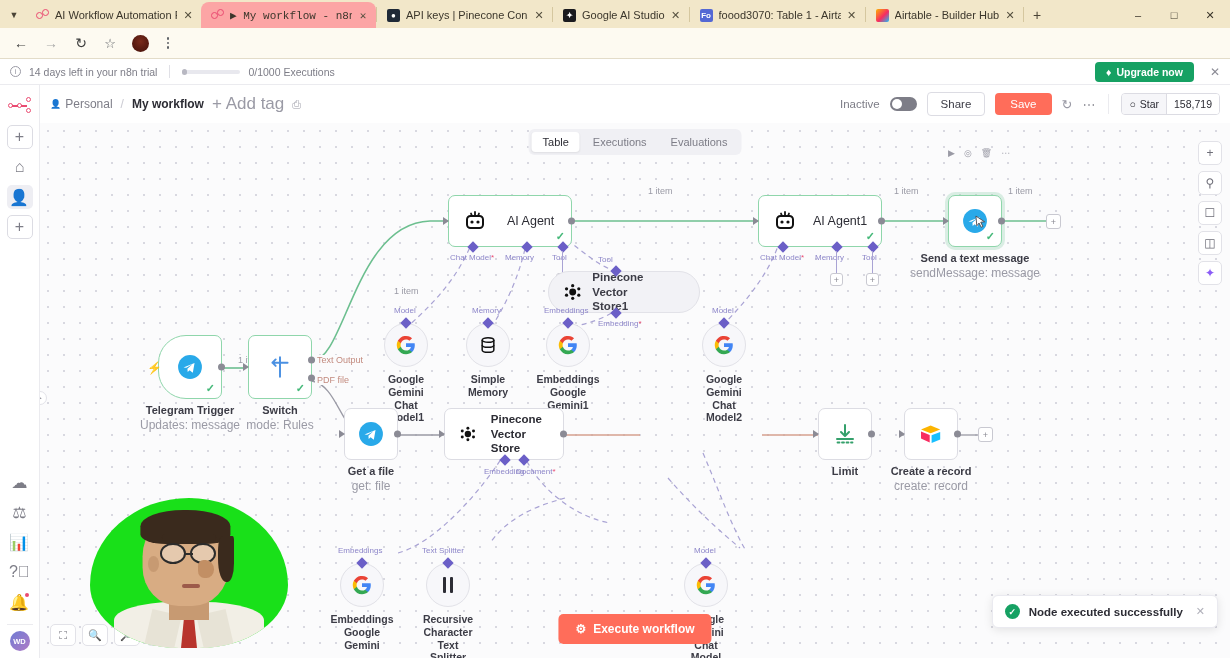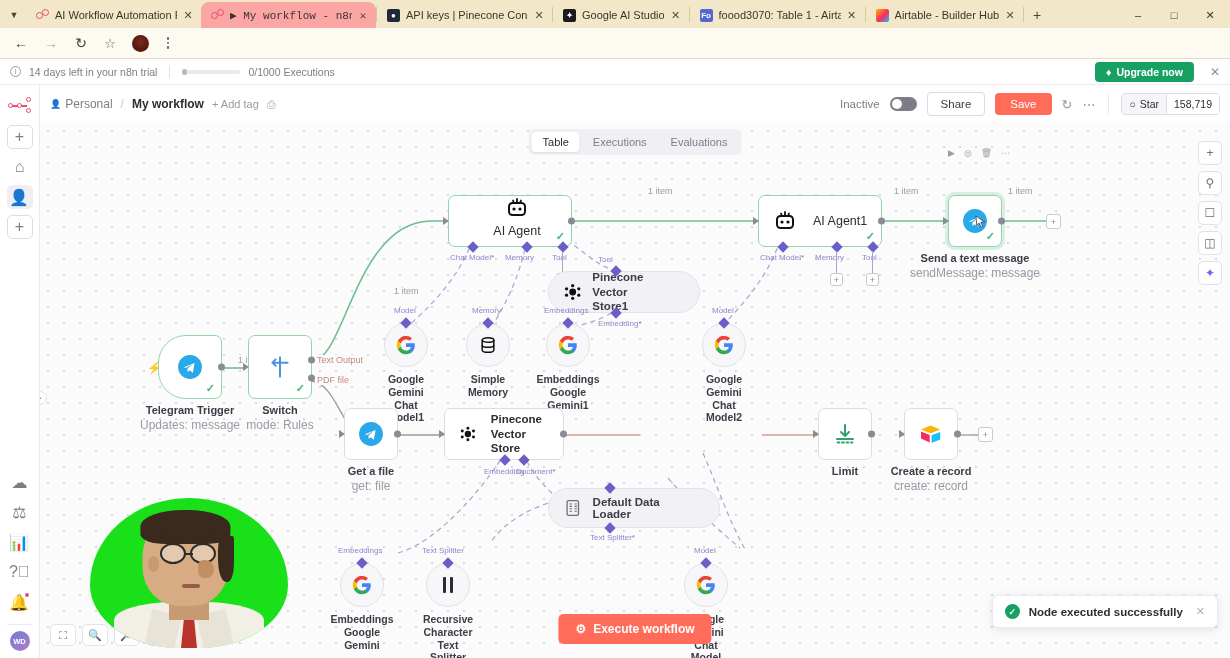--- a/index.html
+++ b/index.html
@@ -123,21 +123,21 @@
   
   .main { flex:1 1 auto; position:relative; display:flex; flex-direction:column; }
 
   .wf-header {
     height: 38px; background:#fff; display:flex; align-items:center; gap:8px;
     padding: 0 10px; position:relative; z-index: 4;
   }
   .crumb { font-size: 12px; color:#7d7d87; display:flex; align-items:center; gap:4px;}
   .crumb.current { color:#2c2c34; font-weight:600;}
   .crumb-slash{ color:#c9c9d1; font-size:12px;}
-  .add-tag { font-size:11px; color:#9a9aa5; }
+  .add-tag { font-size:17px; color:#9a9aa5; }
   .hdr-icon { color:#9a9aa5; font-size:11px;}
   .hdr-right { margin-left:auto; display:flex; align-items:center; gap:10px;justify-content:flex-end;}
   .inactive-label { font-size:11.5px;color:#7d7d87;}
   .toggle { width:27px;height:14px;border-radius:8px;background:#7d7d87;position:relative;}
   .toggle::after{content:'';position:absolute;width:10px;height:10px;border-radius:50%;background:#fff;top:2px;left:2px;}
   .btn-share {
     font-size:11.5px;color:#3c3c46;border:1px solid #dcdce3;background:#fff;
     padding:5px 13px;border-radius:4px;
   }
   .btn-save { font-size:11.5px;color:#fff;background:#ff6d5a;padding:5px 15px;border-radius:4px;font-weight:500;}
@@ -504,21 +504,21 @@
         <span class="node-label">
           <span>Switch</span>
           <span class="node-sub">mode: Rules</span>
         </span>
       </div>
       <span class="edge-label" style="left:275px;top:232px;color:#c28a7e;">Text Output</span>
       <span class="edge-label" style="left:275px;top:252px;color:#c28a7e;">PDF file</span>
       <span class="edge-label" style="left:352px;top:163px;">1 item</span>
 
       <div class="node" style="left:408px;top:72px;">
-        <div class="node-box ok" style="width:124px;height:52px;padding-left:14px;gap:4px;flex-direction:column;">
+        <div class="node-box ok" style="width:124px;height:52px;padding-left:14px;gap:20px;">
           <svg width="24" height="24" viewBox="0 0 24 24">
             <rect x="4" y="7" width="16" height="12" rx="3.5" fill="none" stroke="#111" stroke-width="2"></rect>
             <circle cx="9" cy="13" r="1.6" fill="#111"></circle>
               <circle cx="15" cy="13" r="1.6" fill="#111"></circle>
             <path d="M12 3v4M8 4.5l1 2.5M16 4.5l-1 2.5" stroke="#111" stroke-width="1.8" stroke-linecap="round"></path>
           </svg>
           <span style="font-size:12.5px;color:#2c2c34;">AI Agent</span>
           <span class="tick">✓</span>
           <span class="port in-arrow"></span>
           <span class="port out"></span>
@@ -715,32 +715,20 @@
           <span class="port in-arrow"></span>
           <span class="port out"></span>
         </div>
         <span class="node-label">
           <span>Create a record</span>
           <span class="node-sub">create: record</span>
         </span>
       </div>
       <span class="plus-stub" style="left:938px;top:304px;width:15px;height:15px;">+</span>
 
-      <div class="node" style="left:508px;top:365px;">
-        <div class="pill-node" style="width:172px;height:40px;">
-          <svg width="20" height="20" viewBox="0 0 24 24">
-            <rect x="5" y="3" width="14" height="18" rx="2" fill="none" stroke="#6e6e78" stroke-width="1.6"></rect>
-            <path d="M8 7h3M8 10h3M8 13h3M8 16h3M14 7h3M14 10h3M14 13h3M14 16h3" stroke="#6e6e78" stroke-width="1.3"></path>
-          </svg>
-          <span>Default Data Loader</span>
-        </div>
-        <span class="sub-port" style="left:58px;top:-4px;"></span>
-        <span class="sub-port" style="left:58px;top:36px;"></span>
-        <span class="sub-port-label" style="left:42px;top:45px;">Text Splitter<span class="req">*</span></span>
-      </div>
 
       <div class="node" style="left:300px;top:440px;">
         <div class="round-node">
           <svg class="g-logo" viewBox="0 0 24 24">
             <path fill="#4285F4" d="M21.6 12.2c0-.7-.1-1.4-.2-2H12v3.9h5.4a4.6 4.6 0 0 1-2 3v2.5h3.2c1.9-1.7 3-4.3 3-7.4z"></path>
             <path fill="#34A853" d="M12 22c2.7 0 5-.9 6.6-2.4l-3.2-2.5c-.9.6-2 1-3.4 1-2.6 0-4.8-1.7-5.6-4.1H3.1v2.6A10 10 0 0 0 12 22z"></path>
             <path fill="#FBBC05" d="M6.4 14c-.2-.6-.3-1.3-.3-2s.1-1.4.3-2V7.4H3.1a10 10 0 0 0 0 9.2L6.4 14z"></path>
             <path fill="#EA4335" d="M12 5.9c1.5 0 2.8.5 3.8 1.5l2.8-2.8A10 10 0 0 0 3.1 7.4L6.4 10c.8-2.4 3-4.1 5.6-4.1z"></path>
           </svg>
         </div>

